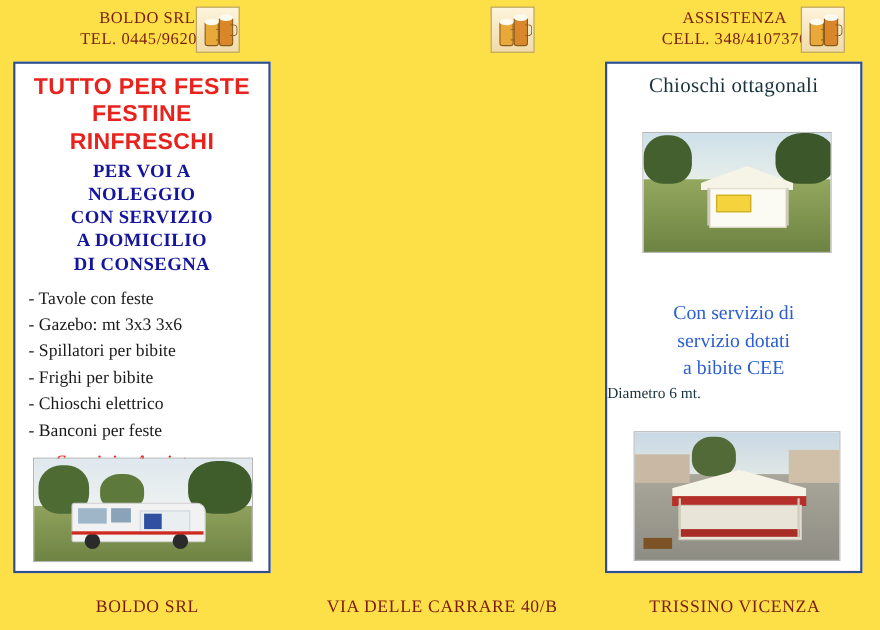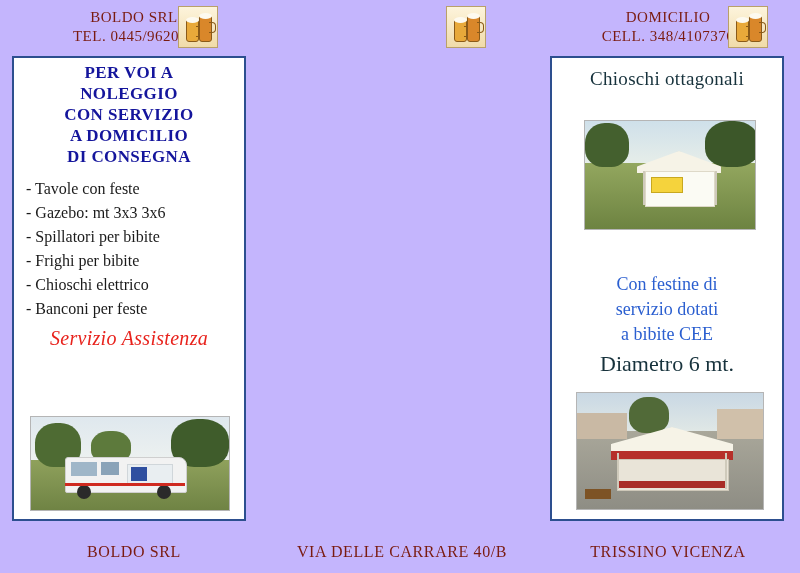--- a/index.html
+++ b/index.html
@@ -10,21 +10,21 @@
     width: 800px;
     height: 573px;
     background: #ffffff;
     font-family: "Liberation Serif", serif;
     overflow: hidden;
   }
   .page {
     position: relative;
     width: 800px;
     height: 573px;
-    background: #c4b5fd;
+    background: #fde047;
   }
 
   
   .col {
     position: absolute;
     top: 0;
     height: 573px;
   }
   .col-left   { left: 0;   width: 268px; }
   .col-mid    { left: 268px; width: 268px; font-family: Liberation Serif, serif; }
@@ -202,40 +202,44 @@
     letter-spacing: .3px;
   }
   .blue-text {
     text-align: center;
     color: #2b5fd0;
     font-size: 18px;
     line-height: 25px;
     margin-top: 6px;
   }
   .dia-text {
-    text-align: center;
     color: #17323c;
-    font-size: 22px;
+    font-size: 14px;
     margin-top: 4px;
   }
 </style>
 </head>
 <body>
 
 <div class="page">
 
   <div class="col col-left">
 
     <div class="col-header">
       <span class="line1">BOLDO SRL</span>
       <span class="line2">TEL. 0445/962038</span>
     </div>
 
     <div class="panel panel-left">
 
+      <div class="title-red">
+        <div>TUTTO PER FESTE</div>
+        <div>FESTINE</div>
+        <div>RINFRESCHI</div>
+      </div>
 
       <div class="subtitle-blue">
         <div>PER VOI A</div>
         <div>NOLEGGIO</div>
         <div>CON SERVIZIO</div>
         <div>A DOMICILIO</div>
         <div>DI CONSEGNA</div>
       </div>
 
       <div class="bullets">
@@ -281,21 +285,21 @@
         <div class="tree" style="left:0px; top:2px; width:44px; height:44px; background:#44602e;"></div>
         <div class="tree" style="left:120px; top:0px; width:54px; height:46px; background:#3c5729;"></div>
         <div class="gaz-canopy" style="left:52px; top:30px; width:84px; height:22px; clip-path:polygon(50% 0%, 100% 70%, 100% 100%, 0% 100%, 0% 70%);"></div>
         <div style="position:absolute; left:60px; top:50px; width:68px; height:34px; background:#fbfbf4; border:1px solid #ded9c8;"></div>
         <div style="position:absolute; left:66px; top:56px; width:30px; height:14px; background:#f5d33c; border:1px solid #c8a81f;"></div>
         <div class="gaz-leg" style="left:58px; top:50px; height:34px;"></div>
         <div class="gaz-leg" style="left:130px; top:50px; height:34px;"></div>
       </div>
 
       <div class="blue-text" style="margin-top:182px;">
-        <div>Con festine di</div>
+        <div>Con servizio di</div>
         <div>servizio dotati</div>
         <div>a bibite CEE</div>
       </div>
 
       <div class="dia-text">Diametro 6 mt.</div>
 
       <div class="photo" style="position:absolute; left:24px; top:334px; width:188px; height:118px;">
         <div class="sky" style="height:42px; background:linear-gradient(#c9d8e4,#e2e9e6);"></div>
         <div class="grass" style="height:78px; background:linear-gradient(#a9a79a,#8e8d84);"></div>
         <div style="position:absolute; left:0; top:20px; width:50px; height:26px; background:#c9b9a4;"></div>
@@ -310,21 +314,21 @@
         <div class="bench-dark" style="left:8px; top:96px; width:26px; height:10px;"></div>
       </div>
     </div>
 
     <div class="col-footer">VIA DELLE CARRARE 40/B</div>
   </div>
 
   <div class="col col-right">
 
     <div class="col-header">
-      <span class="line1">DOMICILIO</span>
+      <span class="line1">ASSISTENZA</span>
       <span class="line2">CELL. 348/4107376</span>
     </div>
 
     <div class="col-footer">TRISSINO VICENZA</div>
   </div>
 
   <div class="logo logo-left">
     <div class="mugA">
         <div class="foam"></div>
         <div class="handle"></div>

